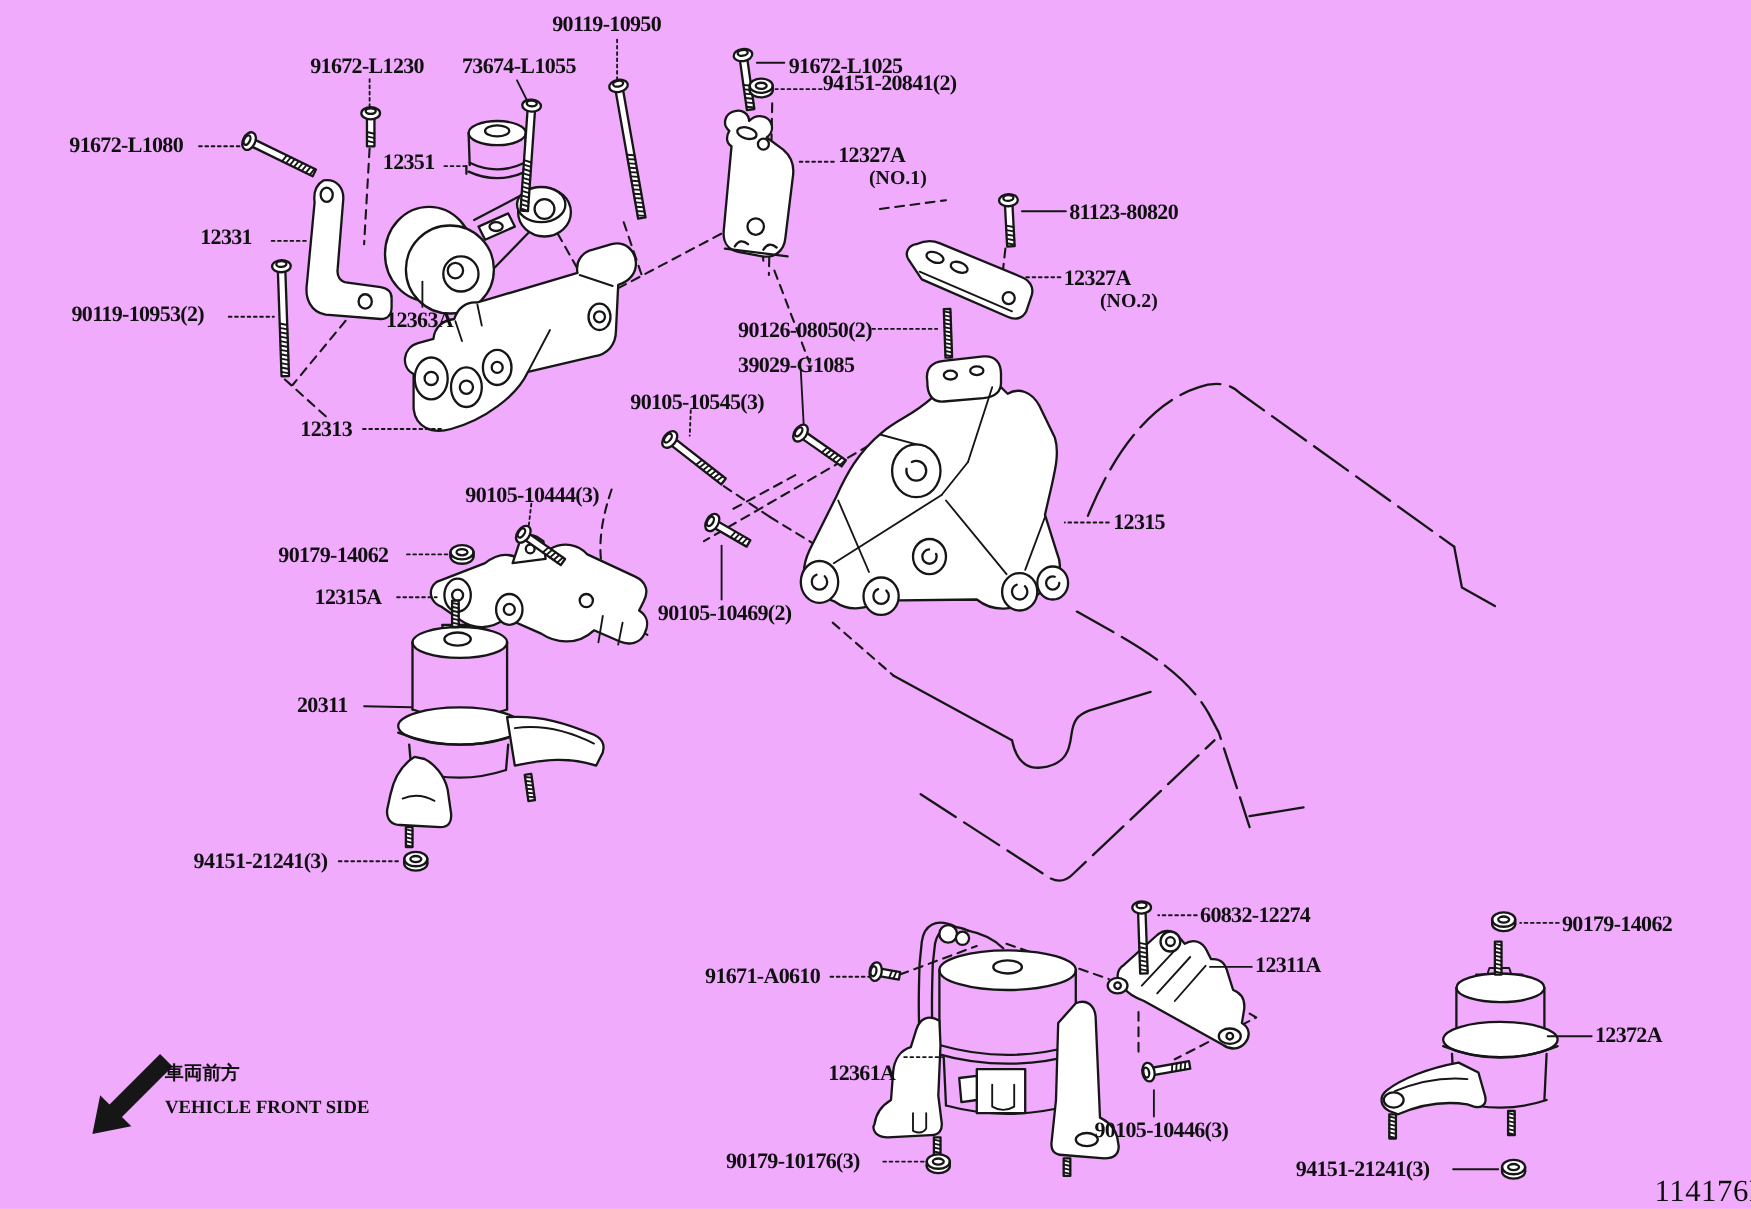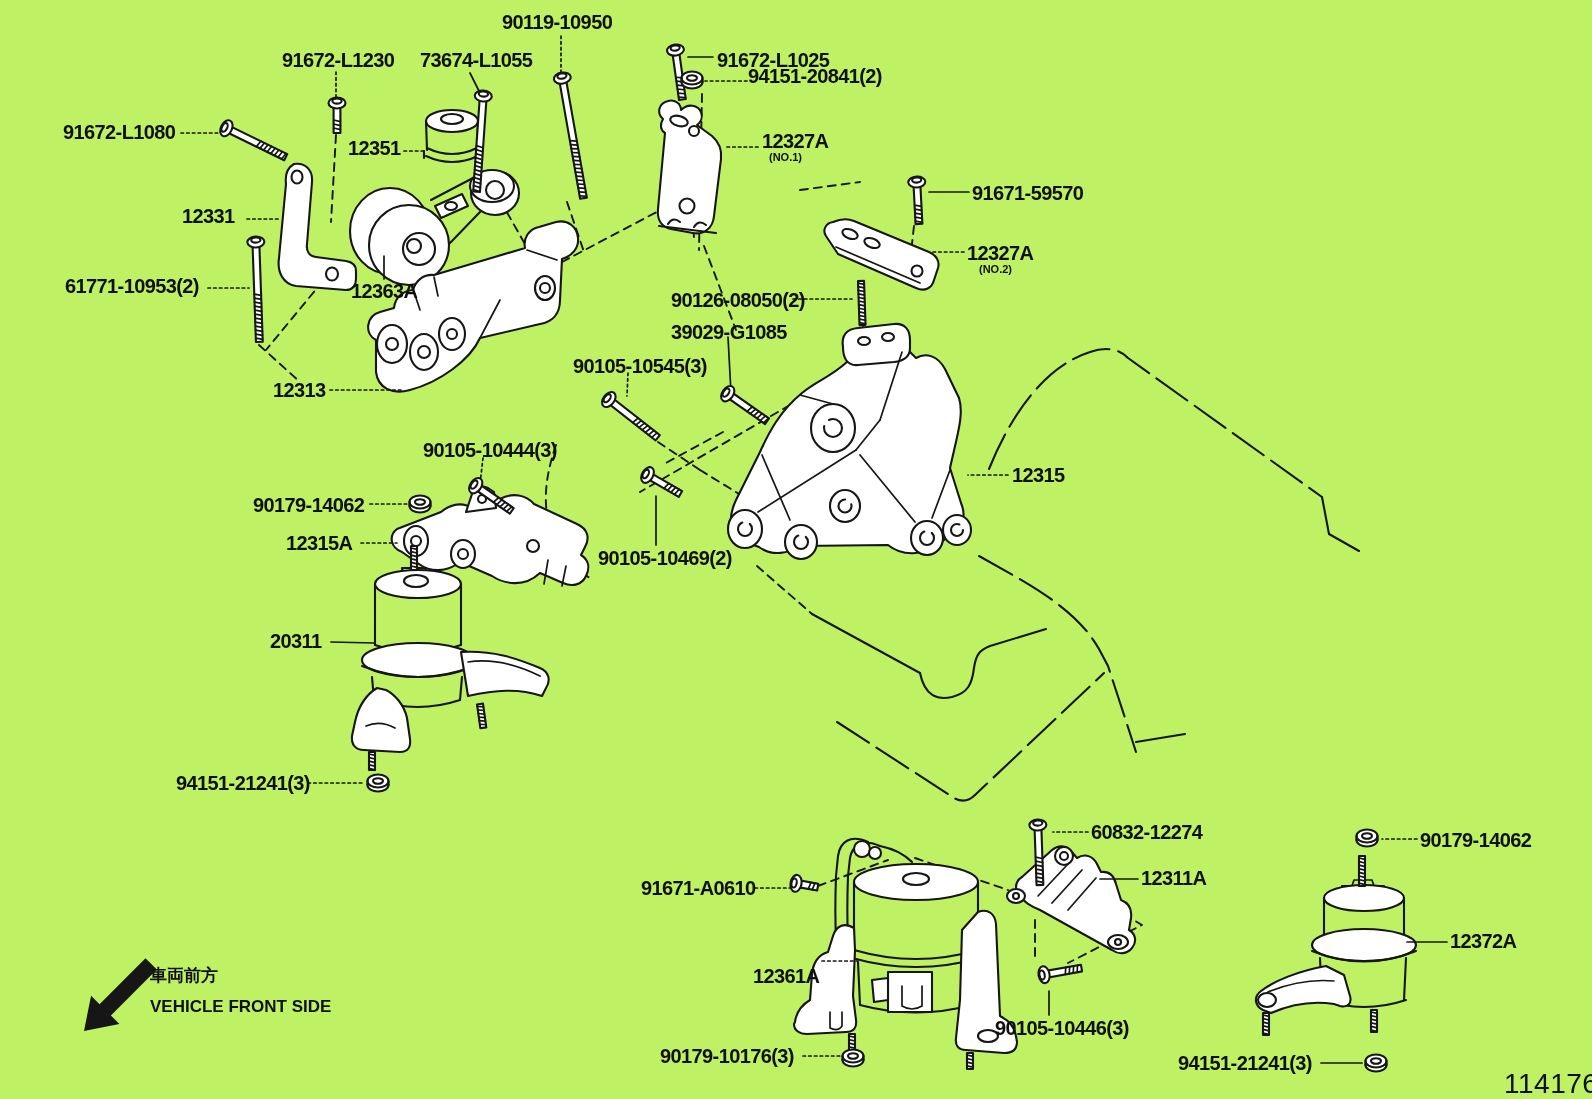--- a/index.html
+++ b/index.html
@@ -1,30 +1,30 @@
 <!DOCTYPE html>
 <html><head>
 <meta charset="utf-8">
 <style>
   html,body{margin:0;padding:0;background:#fff;}
-  #stage{position:relative;width:1592px;height:1099px;background:#bef264;overflow:hidden;
-         font-family:Liberation Sans, sans-serif;}
+  #stage{position:relative;width:1592px;height:1099px;background:#f0abfc;overflow:hidden;
+         font-family:Liberation Serif, serif;}
   #art{position:absolute;left:0;top:0;}
   #art path,#art circle,#art ellipse,#art line,#art rect,#art polyline{
       fill:none;stroke:#161616;stroke-width:2.1;stroke-linecap:round;stroke-linejoin:round;}
   #art .fw{fill:#ffffff;}
   #art .thin{stroke-width:1.7;}
   #art .dash{stroke-dasharray:8 6;stroke-width:1.9;}
   #art .dot{stroke-dasharray:2.5 3.2;stroke-width:1.7;}
   #art .ldash{stroke-dasharray:38 9;}
   #art .cg{stroke-dasharray:30 8;}
   #art .solidfill{fill:#161616;stroke:none;}
   .lbl{position:absolute;font-weight:bold;font-size:20px;line-height:1.05;
        letter-spacing:-0.6px;color:#101010;white-space:nowrap;}
-  .lbl.sub{font-size:11px;letter-spacing:0;}
+  .lbl.sub{font-size:18px;letter-spacing:0;margin-left:21px;}
   .note{position:absolute;font-weight:bold;font-size:17px;color:#101010;white-space:nowrap;}
   .code{position:absolute;font-weight:normal;font-size:28px;letter-spacing:0.5px;color:#101010;}
 </style>
 </head>
 <body>
 
 <div id="stage">
 
 <svg id="art" width="1592" height="1099" viewBox="0 0 1592 1099">
 
@@ -575,25 +575,25 @@
 
 <div id="labels">
   <div class="lbl" style="left:502px;top:12px">90119-10950</div>
   <div class="lbl" style="left:282px;top:50px">91672-L1230</div>
   <div class="lbl" style="left:420px;top:50px">73674-L1055</div>
   <div class="lbl" style="left:717px;top:50px">91672-L1025</div>
   <div class="lbl" style="left:748px;top:66px">94151-20841(2)</div>
   <div class="lbl" style="left:63px;top:122px">91672-L1080</div>
   <div class="lbl" style="left:348px;top:138px">12351</div>
   <div class="lbl" style="left:182px;top:206px">12331</div>
-  <div class="lbl" style="left:65px;top:276px">61771-10953(2)</div>
+  <div class="lbl" style="left:65px;top:276px">90119-10953(2)</div>
   <div class="lbl" style="left:351px;top:281px">12363A</div>
   <div class="lbl" style="left:762px;top:131px">12327A</div>
   <div class="lbl sub" style="left:769px;top:152px">(NO.1)</div>
-  <div class="lbl" style="left:972px;top:183px">91671-59570</div>
+  <div class="lbl" style="left:972px;top:183px">81123-80820</div>
   <div class="lbl" style="left:967px;top:243px">12327A</div>
   <div class="lbl sub" style="left:979px;top:264px">(NO.2)</div>
   <div class="lbl" style="left:671px;top:290px">90126-08050(2)</div>
   <div class="lbl" style="left:671px;top:322px">39029-G1085</div>
   <div class="lbl" style="left:573px;top:356px">90105-10545(3)</div>
   <div class="lbl" style="left:273px;top:380px">12313</div>
   <div class="lbl" style="left:423px;top:440px">90105-10444(3)</div>
   <div class="lbl" style="left:253px;top:495px">90179-14062</div>
   <div class="lbl" style="left:286px;top:533px">12315A</div>
   <div class="lbl" style="left:1012px;top:465px">12315</div>

